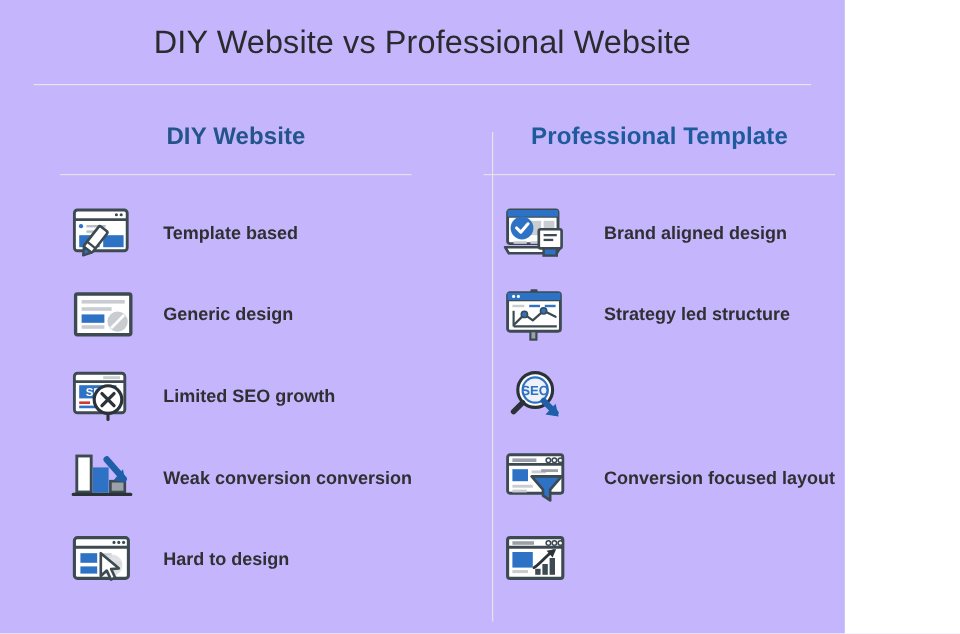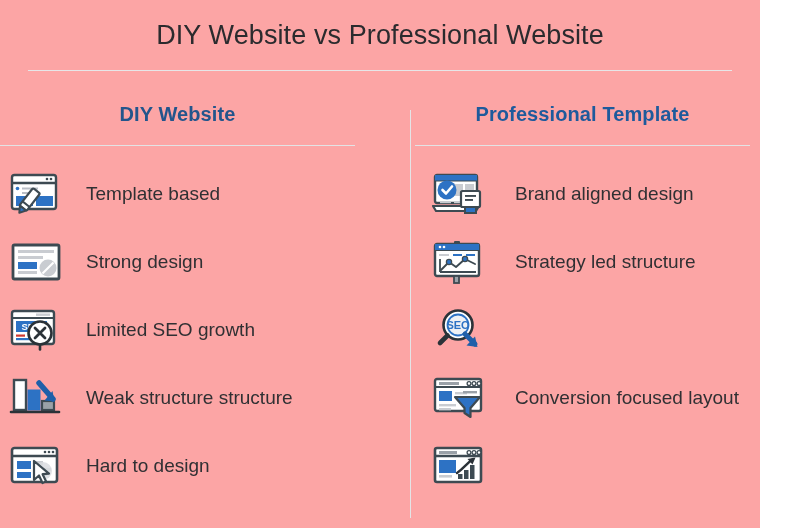--- a/index.html
+++ b/index.html
@@ -7,23 +7,23 @@
   html, body {
     width: 800px;
     height: 528px;
     background: #ffffff;
     font-family: "Liberation Sans", sans-serif;
     overflow: hidden;
   }
 
   .page {
     position: relative;
-    width: 760px;
+    width: 704px;
     height: 528px;
-    background: #fca5a5;
+    background: #c4b5fd;
   }
 
   
   .title-bar {
     height: 70px;
     display: flex;
     align-items: center;
     justify-content: center;
   }
   .page-title {
@@ -48,21 +48,21 @@
     left: 0;
     right: 0;
     bottom: 0;
     display: flex;
   }
   .col {
     position: relative;
     flex: 1 1 50%;
     padding-top: 32px;
   }
-  .col-left  {  padding-right: 25px; }
+  .col-left  { padding-left: 50px;  padding-right: 25px; }
   .col-right { padding-left: 35px; padding-right: 10px; }
 
   .vdivider {
     position: absolute;
     left: 410px;
     top: 110px;
     width: 1px;
     height: 408px;
     background: #e4e4e6;
   }
@@ -96,23 +96,23 @@
     min-width: 64px;
     height: 50px;
     display: flex;
     align-items: center;
     justify-content: center;
   }
   .col-left .icon-wrap  { margin-left: 6px; margin-right: 16px; }
   .col-right .icon-wrap { margin-left: 14px; margin-right: 22px; }
 
   .row-label {
-    font-size: 19px;
+    font-size: 15px;
     color: #303033;
-    font-weight: 400;
+    font-weight: 700;
     white-space: nowrap;
   }
 
   svg { display: block; overflow: visible; }
 </style>
 </head>
 <body>
 
 <div class="page">
 
@@ -158,21 +158,21 @@
             <svg width="58" height="44" viewBox="0 0 58 44">
               <rect x="4" y="5" width="46" height="34" rx="1.5" fill="#ffffff" stroke="#3d4a52" stroke-width="2.8"></rect>
               <rect x="9" y="10" width="36" height="3" fill="#c9ccd1"></rect>
               <rect x="9" y="16" width="25" height="3" fill="#c9ccd1"></rect>
               <rect x="9" y="22" width="19" height="7" fill="#2d72c4"></rect>
               <rect x="9" y="31" width="19" height="3" fill="#c9ccd1"></rect>
               <circle cx="39" cy="28" r="8.5" fill="#c9ccd1"></circle>
               <path d="M33.5 33.5 L44.5 22.5" stroke="#ffffff" stroke-width="2.2"></path>
             </svg>
           </div>
-          <div class="row-label">Strong design</div>
+          <div class="row-label">Generic design</div>
         </div>
 
         <div class="row">
           <div class="icon-wrap">
             <svg width="58" height="46" viewBox="0 0 58 46">
               <rect x="3" y="4" width="42" height="33" rx="2.5" fill="#ffffff" stroke="#3d4a52" stroke-width="2.4"></rect>
               <path d="M3 11 H45" stroke="#3d4a52" stroke-width="2.2"></path>
               <rect x="27" y="6.5" width="14" height="2.4" fill="#c9ccd1"></rect>
               <rect x="7" y="14" width="31" height="11" fill="#2d72c4"></rect>
               <text x="22.5" y="22.8" font-family="Liberation Sans, sans-serif" font-size="9.5" font-weight="700" fill="#ffffff" text-anchor="middle">SEO</text>
@@ -194,21 +194,21 @@
               <rect x="5" y="5" width="12" height="30" fill="#ffffff" stroke="#3d4a52" stroke-width="2.4"></rect>
               <rect x="19" y="15" width="12" height="20" fill="#2d72c4" stroke="#2d72c4" stroke-width="1"></rect>
               <rect x="33" y="26" width="12" height="9" fill="#9aa1a8" stroke="#3d4a52" stroke-width="2.2"></rect>
               <path d="M2 37 H50" stroke="#2b3238" stroke-width="2.6" stroke-linecap="round"></path>
               <g>
                 <path d="M30 8 L44 24" stroke="#1f5fa9" stroke-width="5.5" stroke-linecap="round"></path>
                 <path d="M45.5 26.5 L35.5 25.5 L43.5 16 Z" fill="#1f5fa9"></path>
               </g>
             </svg>
           </div>
-          <div class="row-label">Weak structure structure</div>
+          <div class="row-label">Weak conversion conversion</div>
         </div>
 
         <div class="row">
           <div class="icon-wrap">
             <svg width="58" height="44" viewBox="0 0 58 44">
               <rect x="3" y="4" width="45" height="34" rx="2.5" fill="#ffffff" stroke="#3d4a52" stroke-width="2.6"></rect>
               <path d="M3 12 H48" stroke="#3d4a52" stroke-width="2.4"></path>
               <circle cx="36" cy="8" r="1.3" fill="#3d4a52"></circle>
               <circle cx="40" cy="8" r="1.3" fill="#3d4a52"></circle>
               <circle cx="44" cy="8" r="1.3" fill="#3d4a52"></circle>

